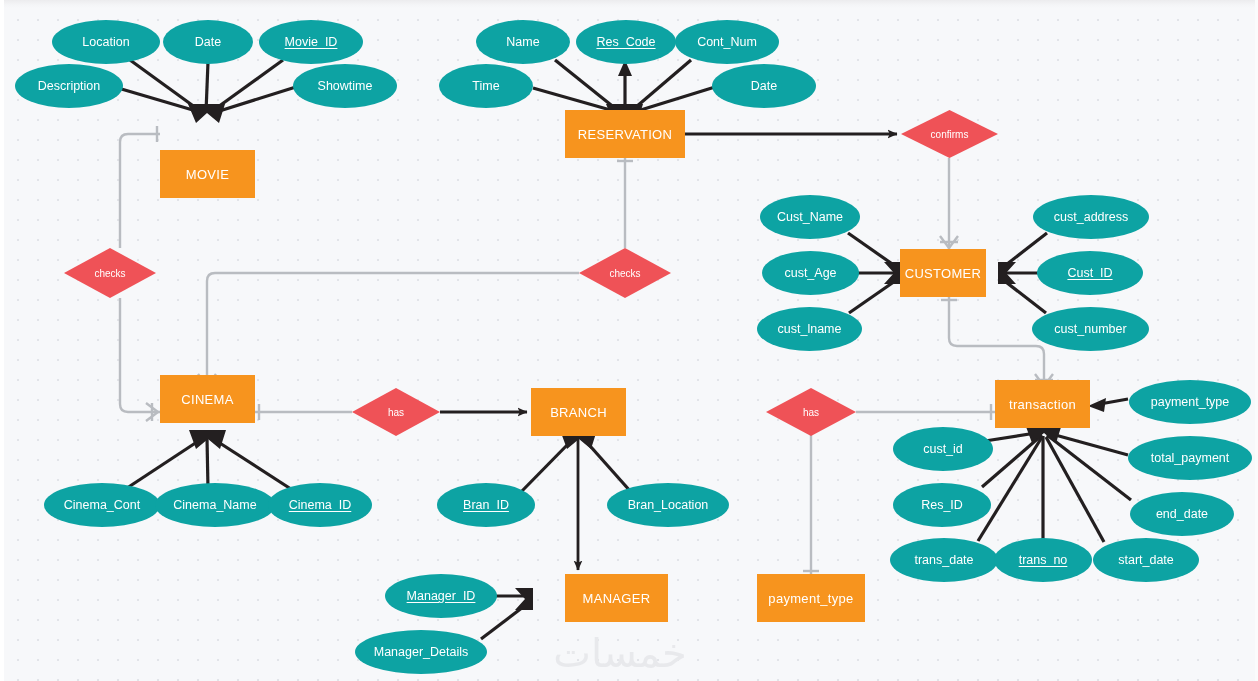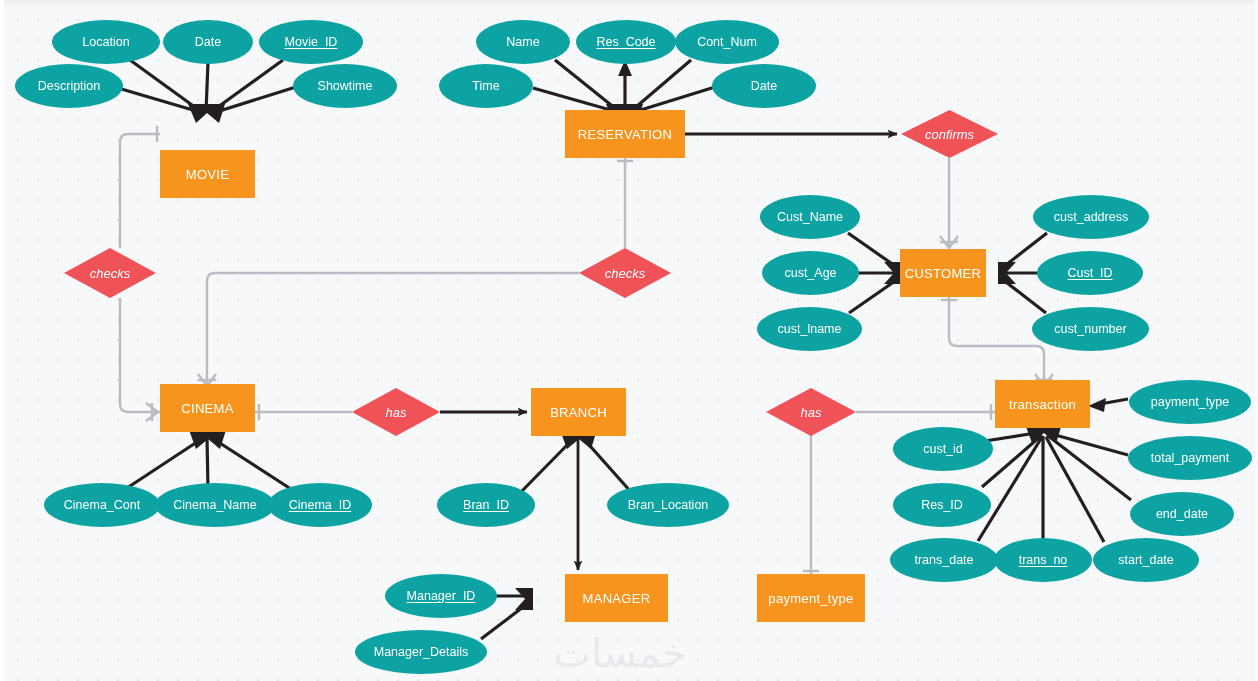--- a/index.html
+++ b/index.html
@@ -69,22 +69,21 @@
     background: #0da3a3;
     border-radius: 50%;
     font-size: 12.5px;
   }
   .attr .pk {
     text-decoration: underline;
     text-underline-offset: 2px;
   }
   .rel {
     background: transparent;
-    font-size: 13px;
-    font-style: italic;
+    font-size: 10px;
   }
   .rel .diamond-label {
     position: relative;
     z-index: 2;
   }
   .rel .diamond-shape {
     position: absolute;
     left: 0; top: 0;
     width: 100%; height: 100%;
     background: #ef5257;
@@ -240,21 +239,21 @@
   <div id="nodes">
       <div class="node entity" style="left: 160px; top: 110px; width: 95px; height: 48px; margin-top: 40px;">
         <span>MOVIE</span>
       </div>
       <div class="node entity" style="left: 565px; top: 110px; width: 120px; height: 48px;">
         <span>RESERVATION</span>
       </div>
       <div class="node entity" style="left: 900px; top: 249px; width: 86px; height: 48px;">
         <span>CUSTOMER</span>
       </div>
-      <div class="node entity" style="left: 160px; top: 384px; width: 95px; height: 48px;">
+      <div class="node entity" style="left: 160px; top: 375px; width: 95px; height: 48px;">
         <span>CINEMA</span>
       </div>
       <div class="node entity" style="left: 531px; top: 388px; width: 95px; height: 48px;">
         <span>BRANCH</span>
       </div>
       <div class="node entity" style="left: 531px; top: 574px; width: 103px; height: 48px; margin-left: 34px;">
         <span>MANAGER</span>
       </div>
       <div class="node entity" style="left: 995px; top: 380px; width: 95px; height: 48px;">
         <span>transaction</span>

